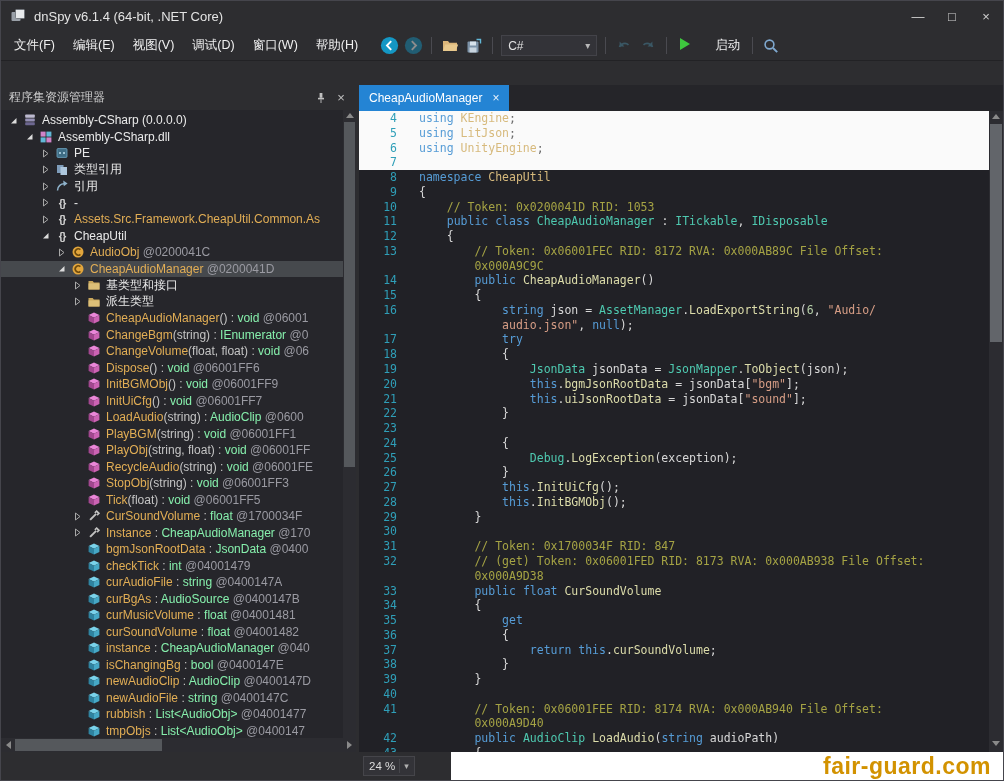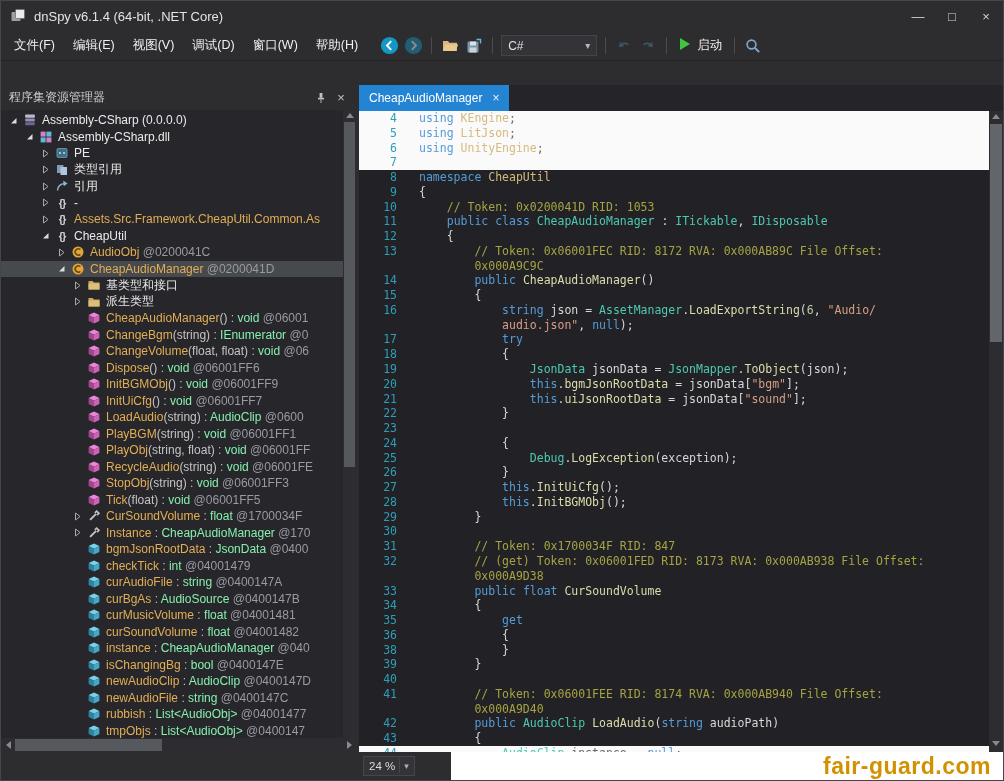--- a/index.html
+++ b/index.html
@@ -16,21 +16,21 @@
   .menubar{height:30px;display:flex;align-items:center;flex-shrink:0;background:#2d2d30;padding-left:4px;border-bottom:1px solid #222225;}
   .menu-items{display:flex;align-items:flex-start;}
   .menu-item{padding:5px 9px;color:#f0f0f0;font-size:12.5px;}
   .toolbar{display:flex;align-items:center;margin-left:10px;}
   .tb-sep{width:1px;height:17px;background:#4a4a50;margin:0 6px;}
   .tb-btn{display:flex;align-items:center;justify-content:center;width:24px;height:24px;}
   .dim{opacity:.45;}
   .combo{width:96px;height:21px;background:#333338;border:1px solid #434349;display:flex;align-items:center;color:#e2e2e2;font-size:12px;padding:0 6px;margin:0 2px;}
   .combo .cspacer{flex:1;}
   .combo-arrow{color:#b8b8b8;font-size:10px;}
-  .start-btn{display:flex;align-items:center;gap:6px;padding:0 6px;height:24px;}
+  .start-btn{display:flex;align-items:center;gap:24px;padding:0 6px;height:24px;}
   .start-label{color:#f0f0f0;font-size:12.5px;}
   
   .main{flex:1;display:flex;min-height:0;margin-top:24px;}
   .left{width:358px;flex-shrink:0;background:#26262b;border-right:3px solid #2d2d30;position:relative;display:flex;flex-direction:column;}
   .left-header{height:25px;background:#2d2d30;display:flex;align-items:center;padding:0 6px 0 8px;color:#cccccc;font-size:12px;flex-shrink:0;}
   .ph-btn{width:18px;height:18px;display:flex;align-items:center;justify-content:center;color:#c0c0c0;font-size:13px;margin-left:2px;}
   .tree{flex:1;overflow:hidden;position:relative;padding-top:2px;}
   .tree-row{height:16.5px;display:flex;align-items:center;white-space:nowrap;font-size:12px;overflow:hidden;}
   .tree-row.sel{background:#46494d;}
   .ind{flex-shrink:0;display:inline-block;}
@@ -763,20 +763,21 @@
             <div class="code-row"><span class="gutter">28</span><span class="ctext"><span class="s-p">            </span><span class="s-k">this</span><span class="s-p">.</span><span class="s-m">InitBGMObj</span><span class="s-p">();</span></span></div>
             <div class="code-row"><span class="gutter">29</span><span class="ctext"><span class="s-p">        }</span></span></div>
             <div class="code-row"><span class="gutter">30</span><span class="ctext"></span></div>
             <div class="code-row"><span class="gutter">31</span><span class="ctext"><span class="s-p">        </span><span class="s-c">// Token: 0x1700034F RID: 847</span></span></div>
             <div class="code-row"><span class="gutter">32</span><span class="ctext"><span class="s-p">        </span><span class="s-c">// (get) Token: 0x06001FED RID: 8173 RVA: 0x000AB938 File Offset:</span></span></div>
             <div class="code-row"><span class="gutter"></span><span class="ctext"><span class="s-p">        </span><span class="s-c">0x000A9D38</span></span></div>
             <div class="code-row"><span class="gutter">33</span><span class="ctext"><span class="s-p">        </span><span class="s-k">public</span><span class="s-p"> </span><span class="s-k">float</span><span class="s-p"> </span><span class="s-m">CurSoundVolume</span></span></div>
             <div class="code-row"><span class="gutter">34</span><span class="ctext"><span class="s-p">        {</span></span></div>
             <div class="code-row"><span class="gutter">35</span><span class="ctext"><span class="s-p">            </span><span class="s-k">get</span></span></div>
             <div class="code-row"><span class="gutter">36</span><span class="ctext"><span class="s-p">            {</span></span></div>
+            <div class="code-row"><span class="gutter">37</span><span class="ctext"><span class="s-p">                </span><span class="s-k">return</span><span class="s-p"> </span><span class="s-k">this</span><span class="s-p">.</span><span class="s-f">curSoundVolume</span><span class="s-p">;</span></span></div>
             <div class="code-row"><span class="gutter">38</span><span class="ctext"><span class="s-p">            }</span></span></div>
             <div class="code-row"><span class="gutter">39</span><span class="ctext"><span class="s-p">        }</span></span></div>
             <div class="code-row"><span class="gutter">40</span><span class="ctext"></span></div>
             <div class="code-row"><span class="gutter">41</span><span class="ctext"><span class="s-p">        </span><span class="s-c">// Token: 0x06001FEE RID: 8174 RVA: 0x000AB940 File Offset:</span></span></div>
             <div class="code-row"><span class="gutter"></span><span class="ctext"><span class="s-p">        </span><span class="s-c">0x000A9D40</span></span></div>
             <div class="code-row"><span class="gutter">42</span><span class="ctext"><span class="s-p">        </span><span class="s-k">public</span><span class="s-p"> </span><span class="s-ty">AudioClip</span><span class="s-p"> </span><span class="s-m">LoadAudio</span><span class="s-p">(</span><span class="s-k">string</span><span class="s-p"> audioPath)</span></span></div>
             <div class="code-row"><span class="gutter">43</span><span class="ctext"><span class="s-p">        {</span></span></div>
             <div class="code-row wm"><span class="gutter">44</span><span class="ctext"><span class="s-p">            </span><span class="s-ty">AudioClip</span><span class="s-p"> instance = </span><span class="s-k">null</span><span class="s-p">;</span></span></div>
           </div>
         <div class="ed-vscroll">

